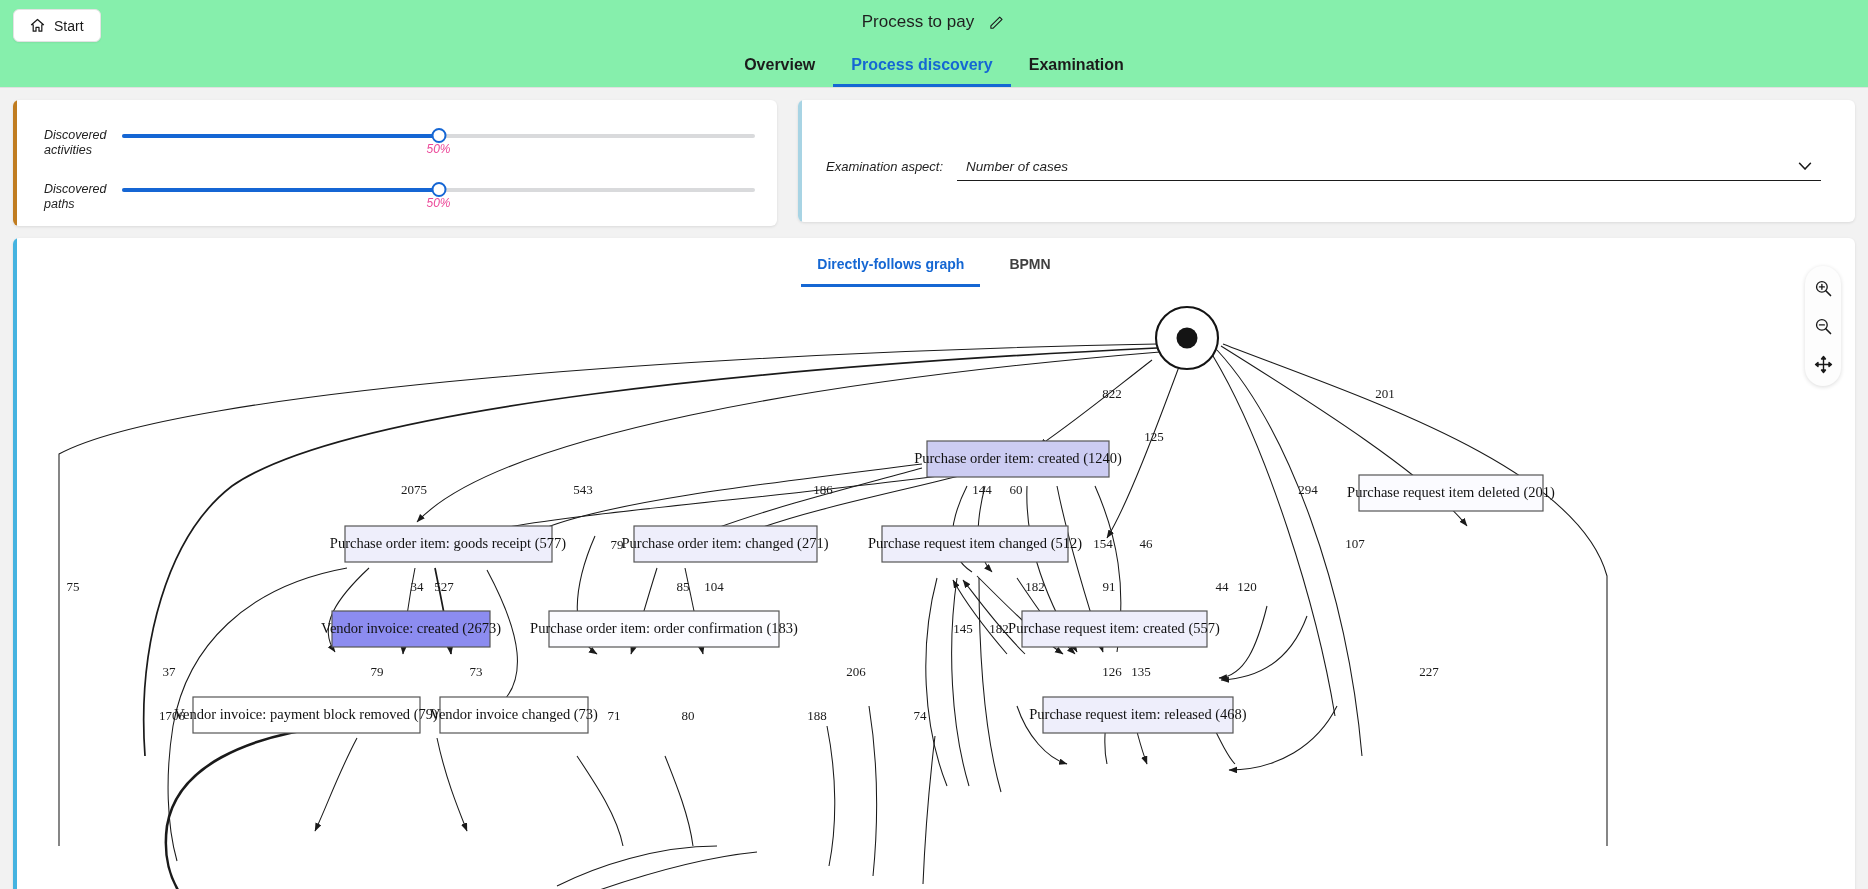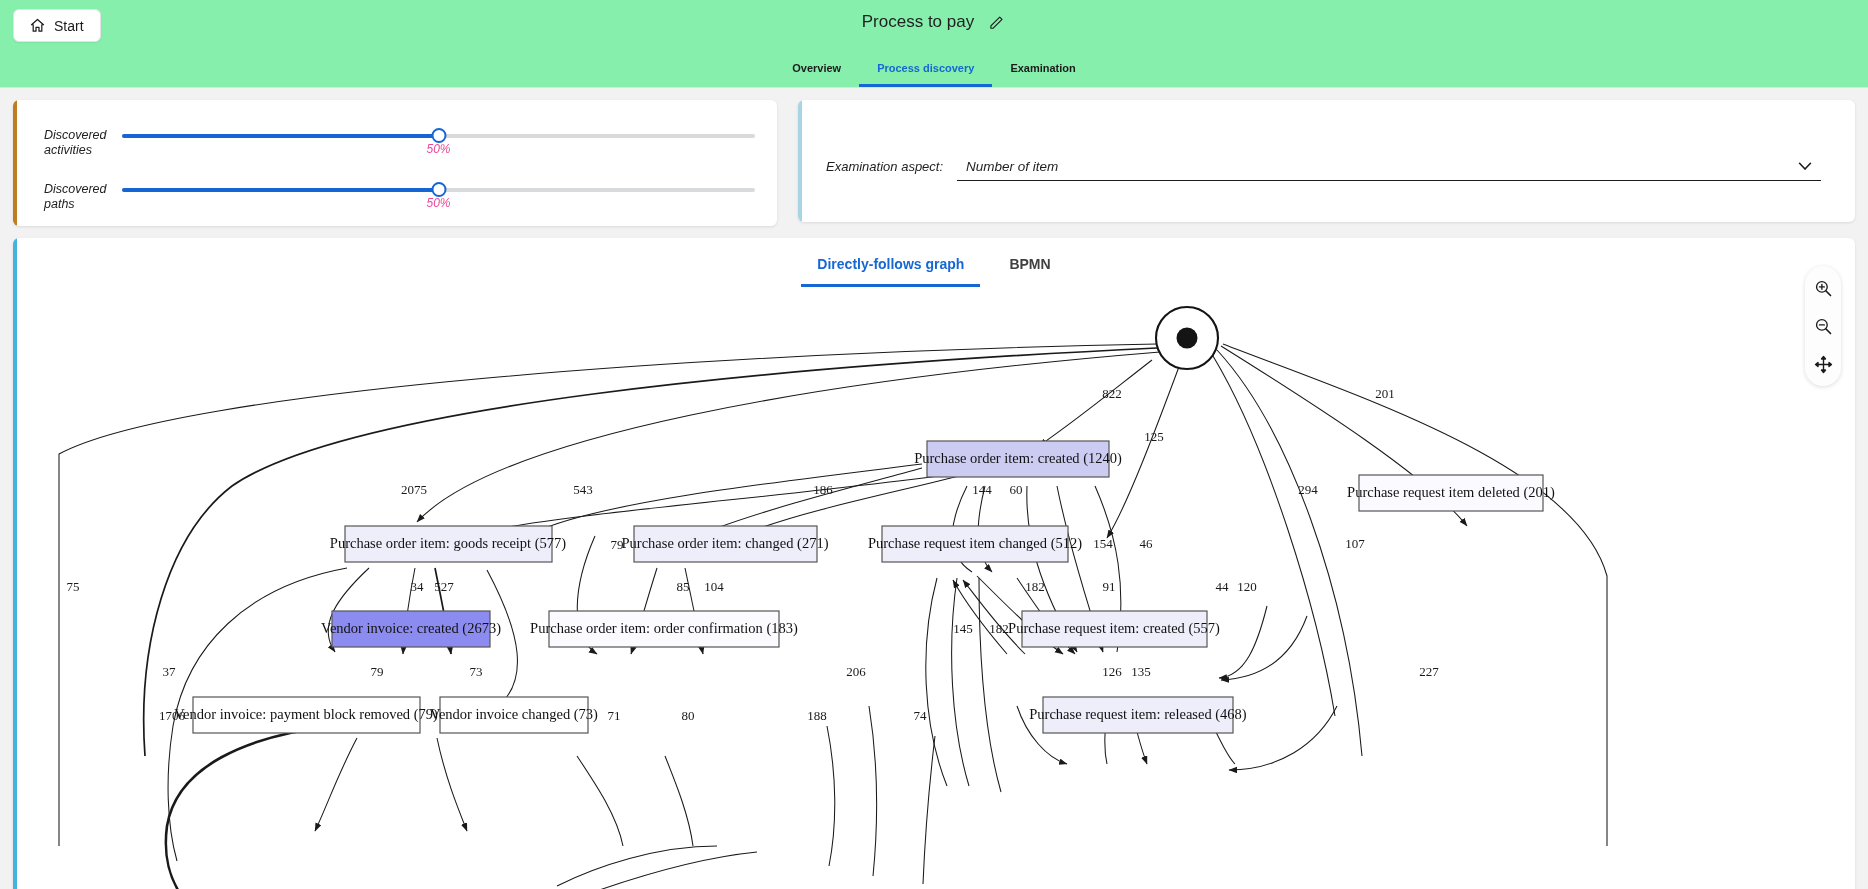--- a/index.html
+++ b/index.html
@@ -40,21 +40,21 @@
   }
   .doc-title { font-size: 17px; color: #1f1f1f; }
   .edit-icon { cursor: pointer; display: flex; }
 
   .tabs {
     position: absolute;
     left: 0; right: 0; bottom: 0;
     display: flex; justify-content: center; align-items: flex-end; gap: 0;
   }
   .tab {
-    font-size: 11px;
+    font-size: 16px;
     font-weight: bold;
     color: #1b1b1b;
     padding: 8px 18px 10px 18px;
     cursor: pointer;
     border-bottom: 3px solid transparent;
     white-space: nowrap;
   }
   .tab.active { color: #1567d3; border-bottom-color: #1567d3; margin-top: 12px; }
 
   
@@ -260,21 +260,21 @@
         </div>
         <div class="slider-value" id="val1" style="left: 50%;">50%</div>
       </div>
     </div>
   </div>
 
   <div class="panel panel-aspect">
     <div class="aspect-row">
       <div class="aspect-label">Examination aspect:</div>
       <div class="aspect-select">
-        <span class="aspect-value">Number of item</span>
+        <span class="aspect-value">Number of cases</span>
         <span class="chev">
           <svg width="20" height="20" viewBox="0 0 22 22">
             <path d="M5 8 L11 14.4 L17 8" fill="none" stroke="#1a1a1a" stroke-width="1.7" stroke-linecap="round" stroke-linejoin="round"></path>
           </svg>
         </span>
       </div>
     </div>
   </div>
 </div>
 

